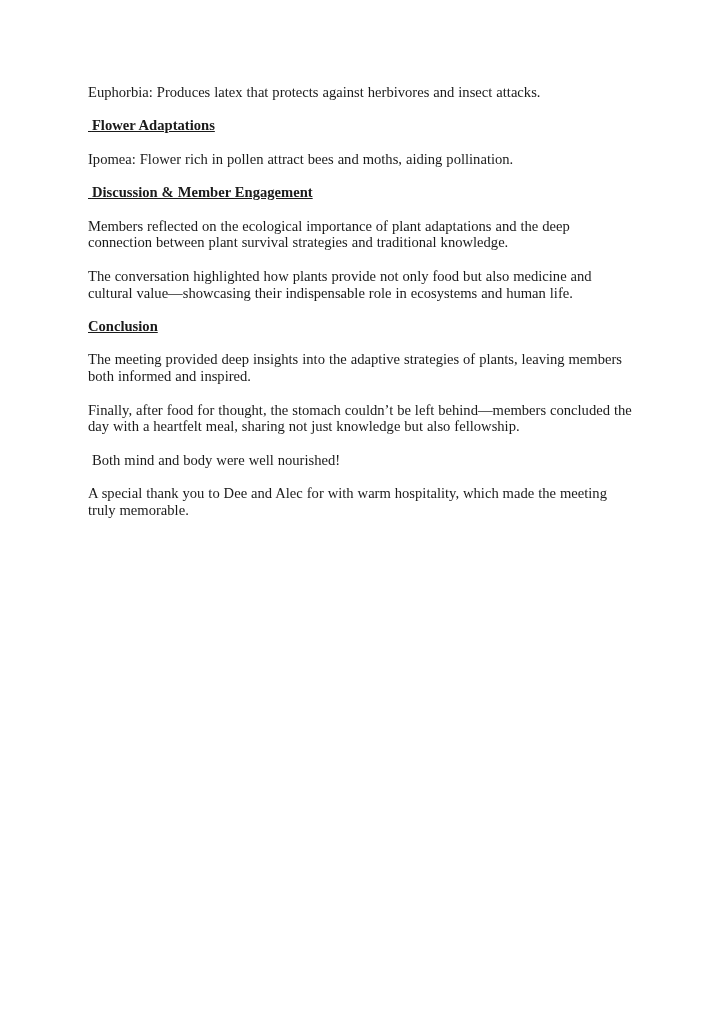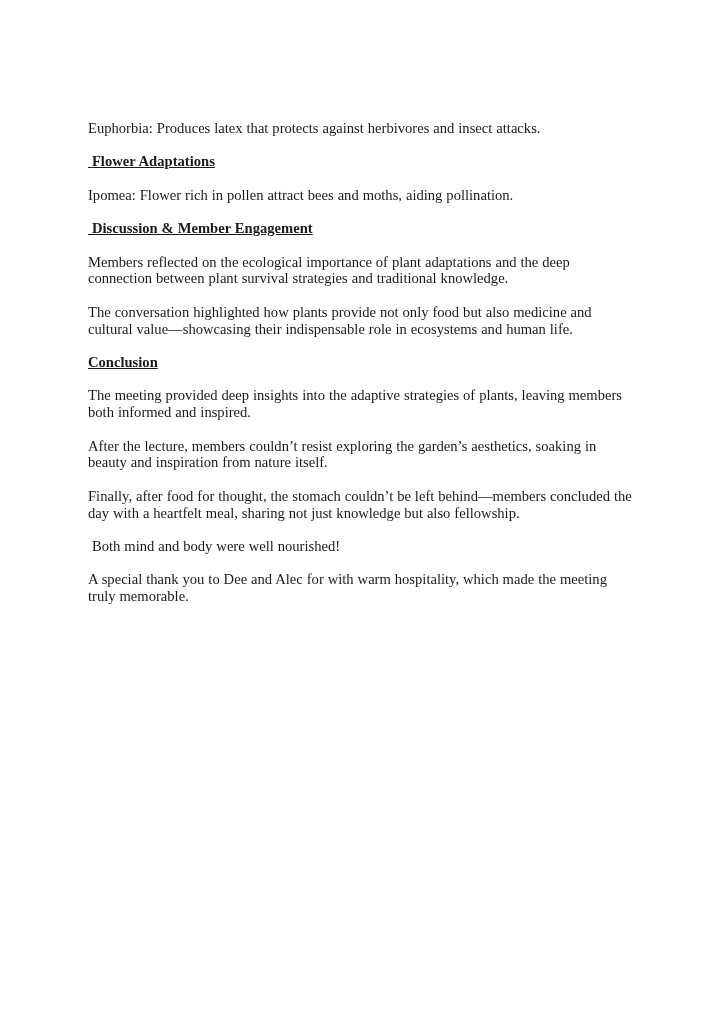--- a/index.html
+++ b/index.html
@@ -7,21 +7,21 @@
     padding: 0;
     background: #ffffff;
   }
   .page {
     position: relative;
     width: 724px;
     height: 1024px;
     background: #ffffff;
     overflow: hidden;
     box-sizing: border-box;
-    padding: 120px 87px 0 88px;
+    padding: 84px 87px 0 88px;
     font-family: "Liberation Serif", "DejaVu Serif", serif;
     font-size: 14.6px;
     line-height: 16.8px;
     color: #1a1a1a;
   }
   .doc p {
     margin: 0 0 16.6px 0;
     white-space: pre-wrap;       
     word-spacing: 0.02em;
   }
@@ -37,18 +37,17 @@
   <div class="doc">
 
   <p class="body">Euphorbia: Produces latex that protects against herbivores and insect attacks.</p>
       <p class="heading"> Flower Adaptations</p>
       <p class="body">Ipomea: Flower rich in pollen attract bees and moths, aiding pollination.</p>
       <p class="heading"> Discussion &amp; Member Engagement</p>
       <p class="body">Members reflected on the ecological importance of plant adaptations and the deep connection between plant survival strategies and traditional knowledge.</p>
       <p class="body">The conversation highlighted how plants provide not only food but also medicine and cultural value—showcasing their indispensable role in ecosystems and human life.</p>
       <p class="heading">Conclusion</p>
       <p class="body">The meeting provided deep insights into the adaptive strategies of plants, leaving members both informed and inspired.</p>
-      <p class="body">After the lecture, members couldn’t resist exploring the garden’s aesthetics, soaking in beauty and inspiration from nature itself.</p>
       <p class="body">Finally, after food for thought, the stomach couldn’t be left behind—members concluded the day with a heartfelt meal, sharing not just knowledge but also fellowship.</p>
       <p class="body"> Both mind and body were well nourished!</p>
       <p class="body">A special thank you to Dee and Alec for with warm hospitality, which made the meeting truly memorable.</p>
     </div>
 </div>
 
 </body></html>

